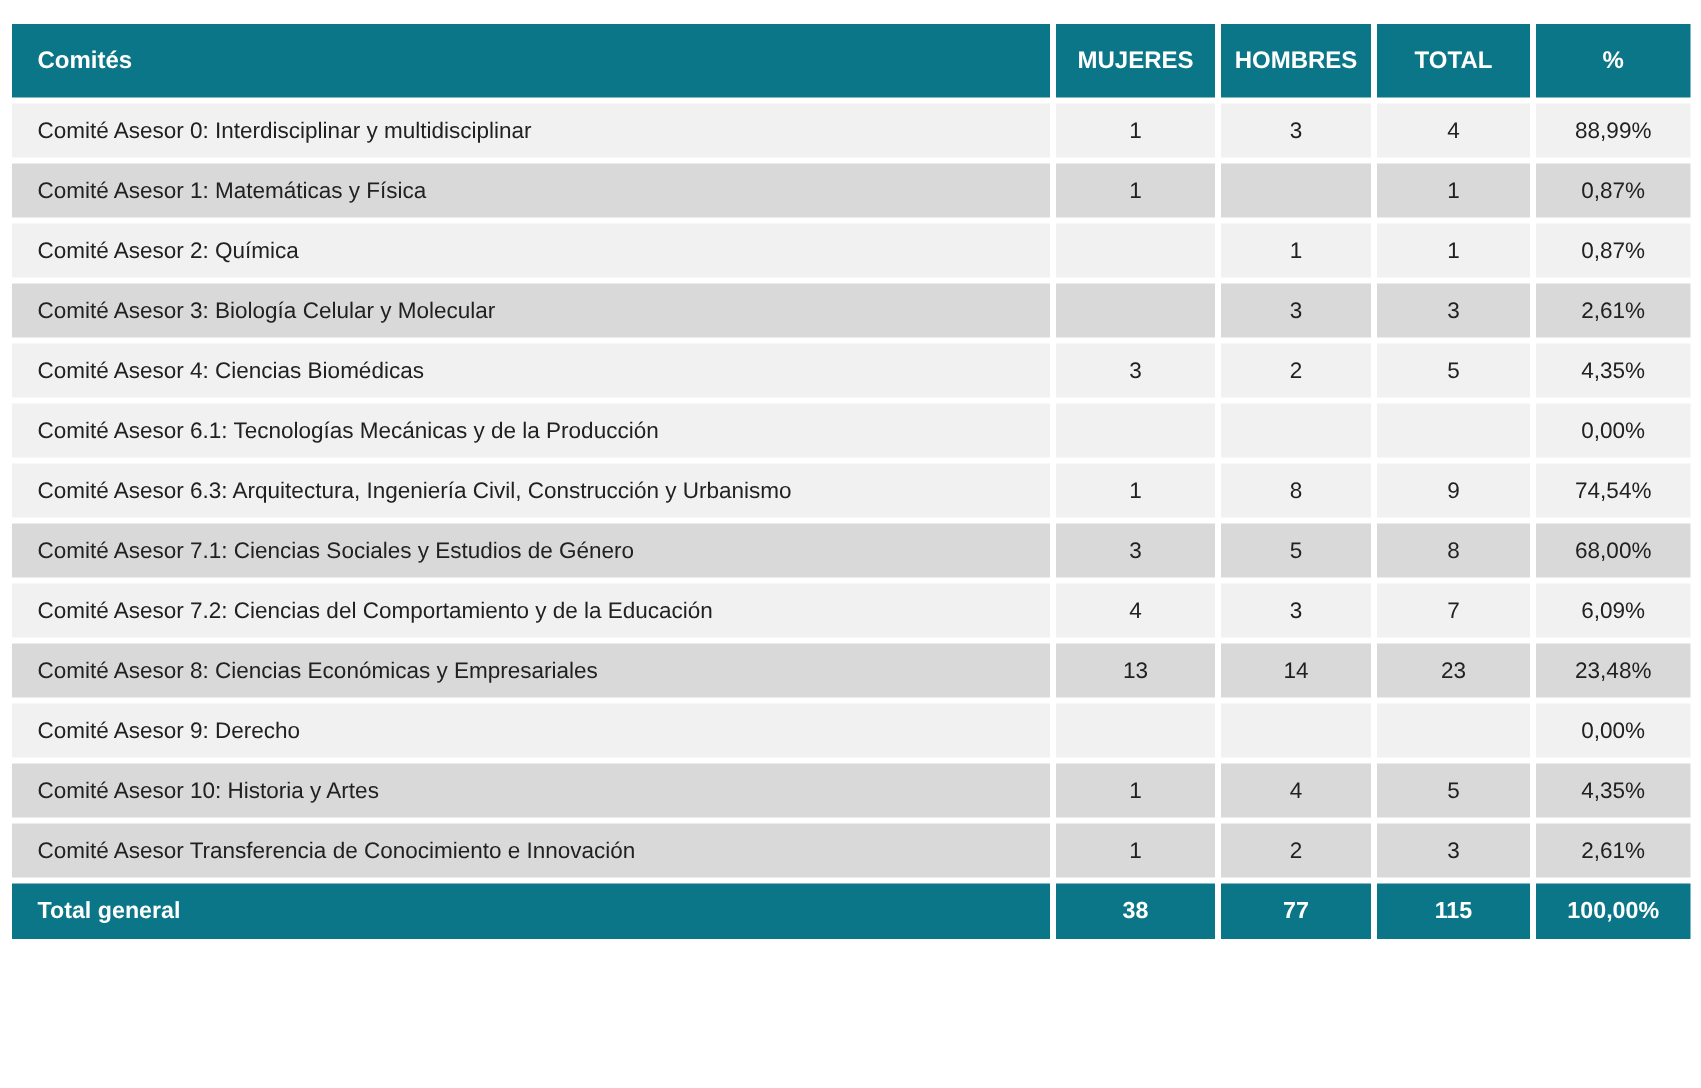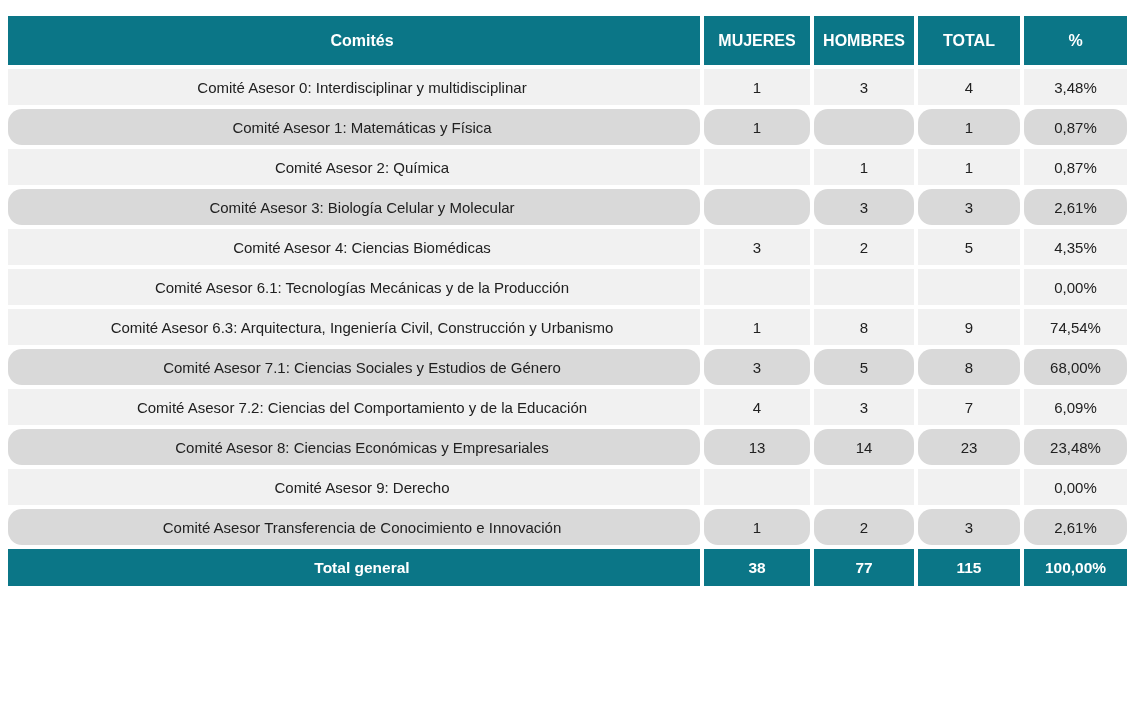--- a/index.html
+++ b/index.html
@@ -38,30 +38,30 @@
   }
   thead th {
     background: var(--teal);
     color: var(--header-text);
     font-weight: 700;
     font-size: 16px;
     height: 47px;
     text-align: center;
   }
   thead th.left, td.left {
-    text-align: center;
+    text-align: left;
     padding-left: 17px;
   }
   tbody td {
     height: 34px;
     font-size: 15px;
     color: var(--body-text);
   }
   tbody tr.light td { background: var(--row-light); }
-  tbody tr.dark td { background: var(--row-dark); border-radius: 14px; }
+  tbody tr.dark td { background: var(--row-dark); }
   tfoot td {
     background: var(--teal);
     color: var(--header-text);
     font-weight: 700;
     font-size: 15.5px;
     height: 35px;
   }
 </style>
 </head>
 <body>
@@ -83,21 +83,21 @@
         <th>TOTAL</th>
         <th>%</th>
       </tr>
     </thead>
     <tbody>
   <tr class="light">
     <td class="left">Comité Asesor 0: Interdisciplinar y multidisciplinar</td>
     <td>1</td>
     <td>3</td>
     <td>4</td>
-    <td>3,48%</td>
+    <td>88,99%</td>
   </tr>
 
   <tr class="dark">
     <td class="left">Comité Asesor 1: Matemáticas y Física</td>
     <td>1</td>
     <td></td>
     <td>1</td>
     <td>0,87%</td>
   </tr>
 
@@ -168,20 +168,27 @@
   </tr>
 
   <tr class="light">
     <td class="left">Comité Asesor 9: Derecho</td>
     <td></td>
     <td></td>
     <td></td>
     <td>0,00%</td>
   </tr>
 
+  <tr class="dark">
+    <td class="left">Comité Asesor 10: Historia y Artes</td>
+    <td>1</td>
+    <td>4</td>
+    <td>5</td>
+    <td>4,35%</td>
+  </tr>
 
 
   <tr class="dark">
     <td class="left">Comité Asesor Transferencia de Conocimiento e Innovación</td>
     <td>1</td>
     <td>2</td>
     <td>3</td>
     <td>2,61%</td>
   </tr>
 </tbody>

